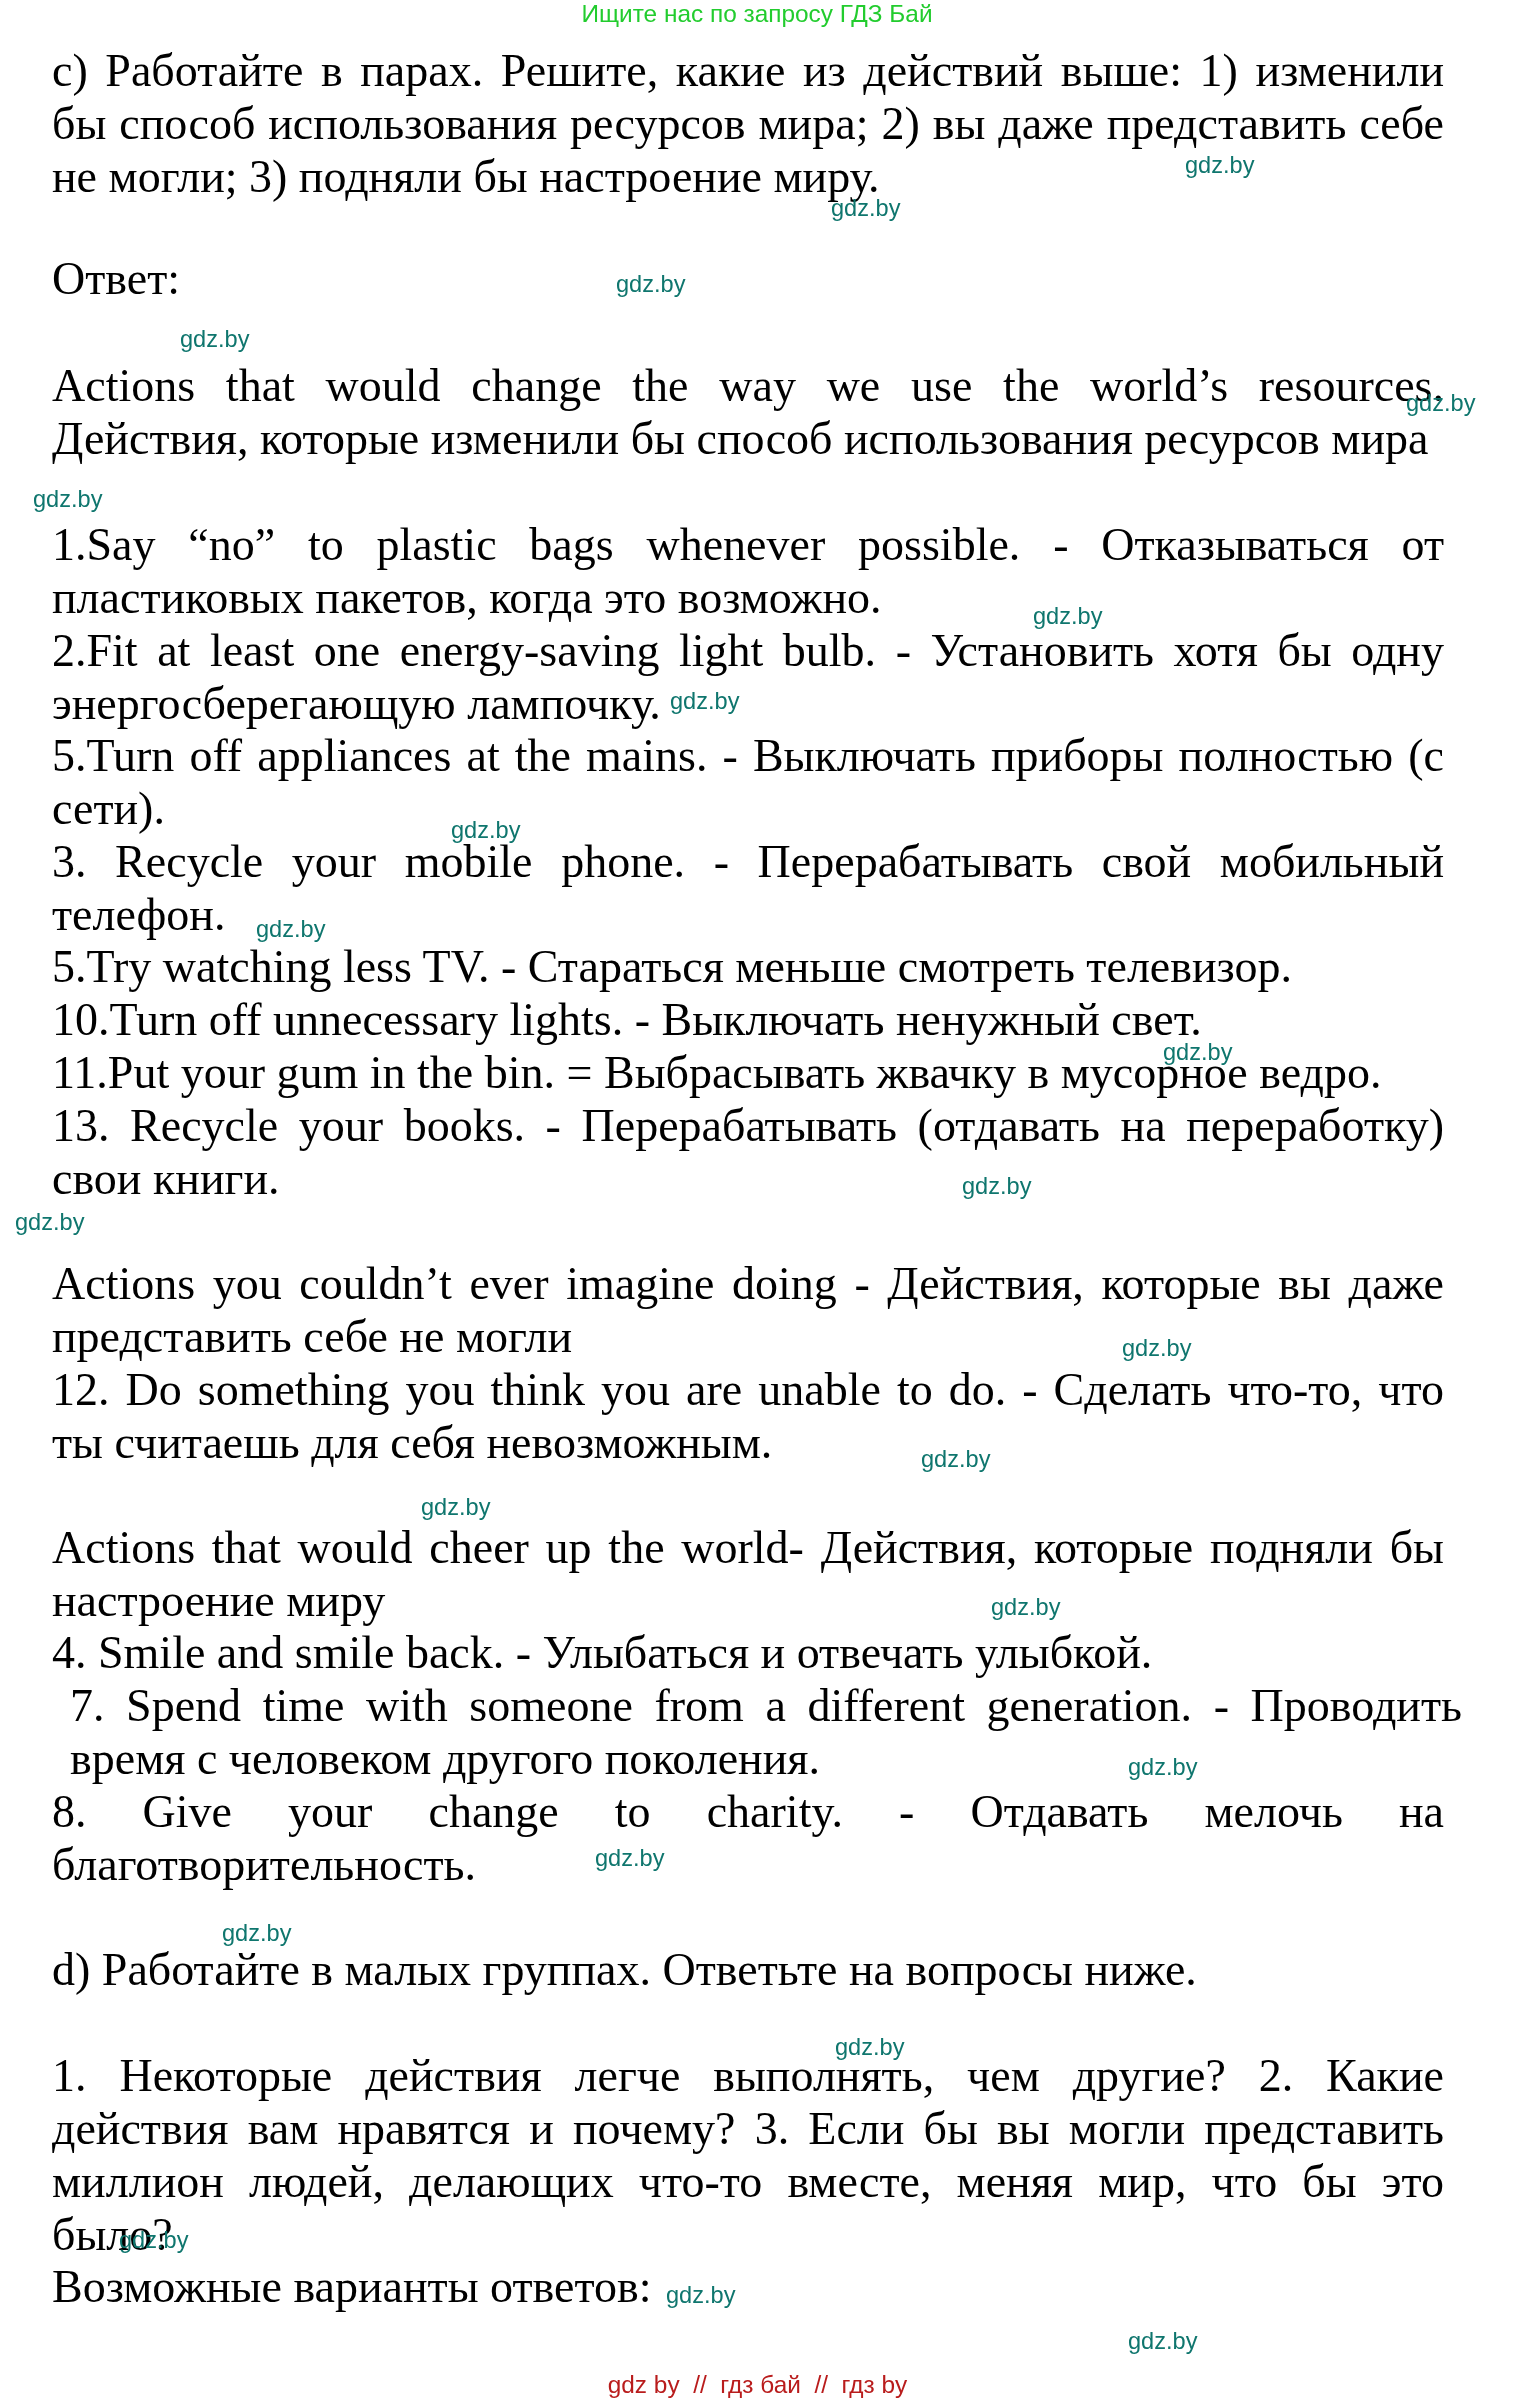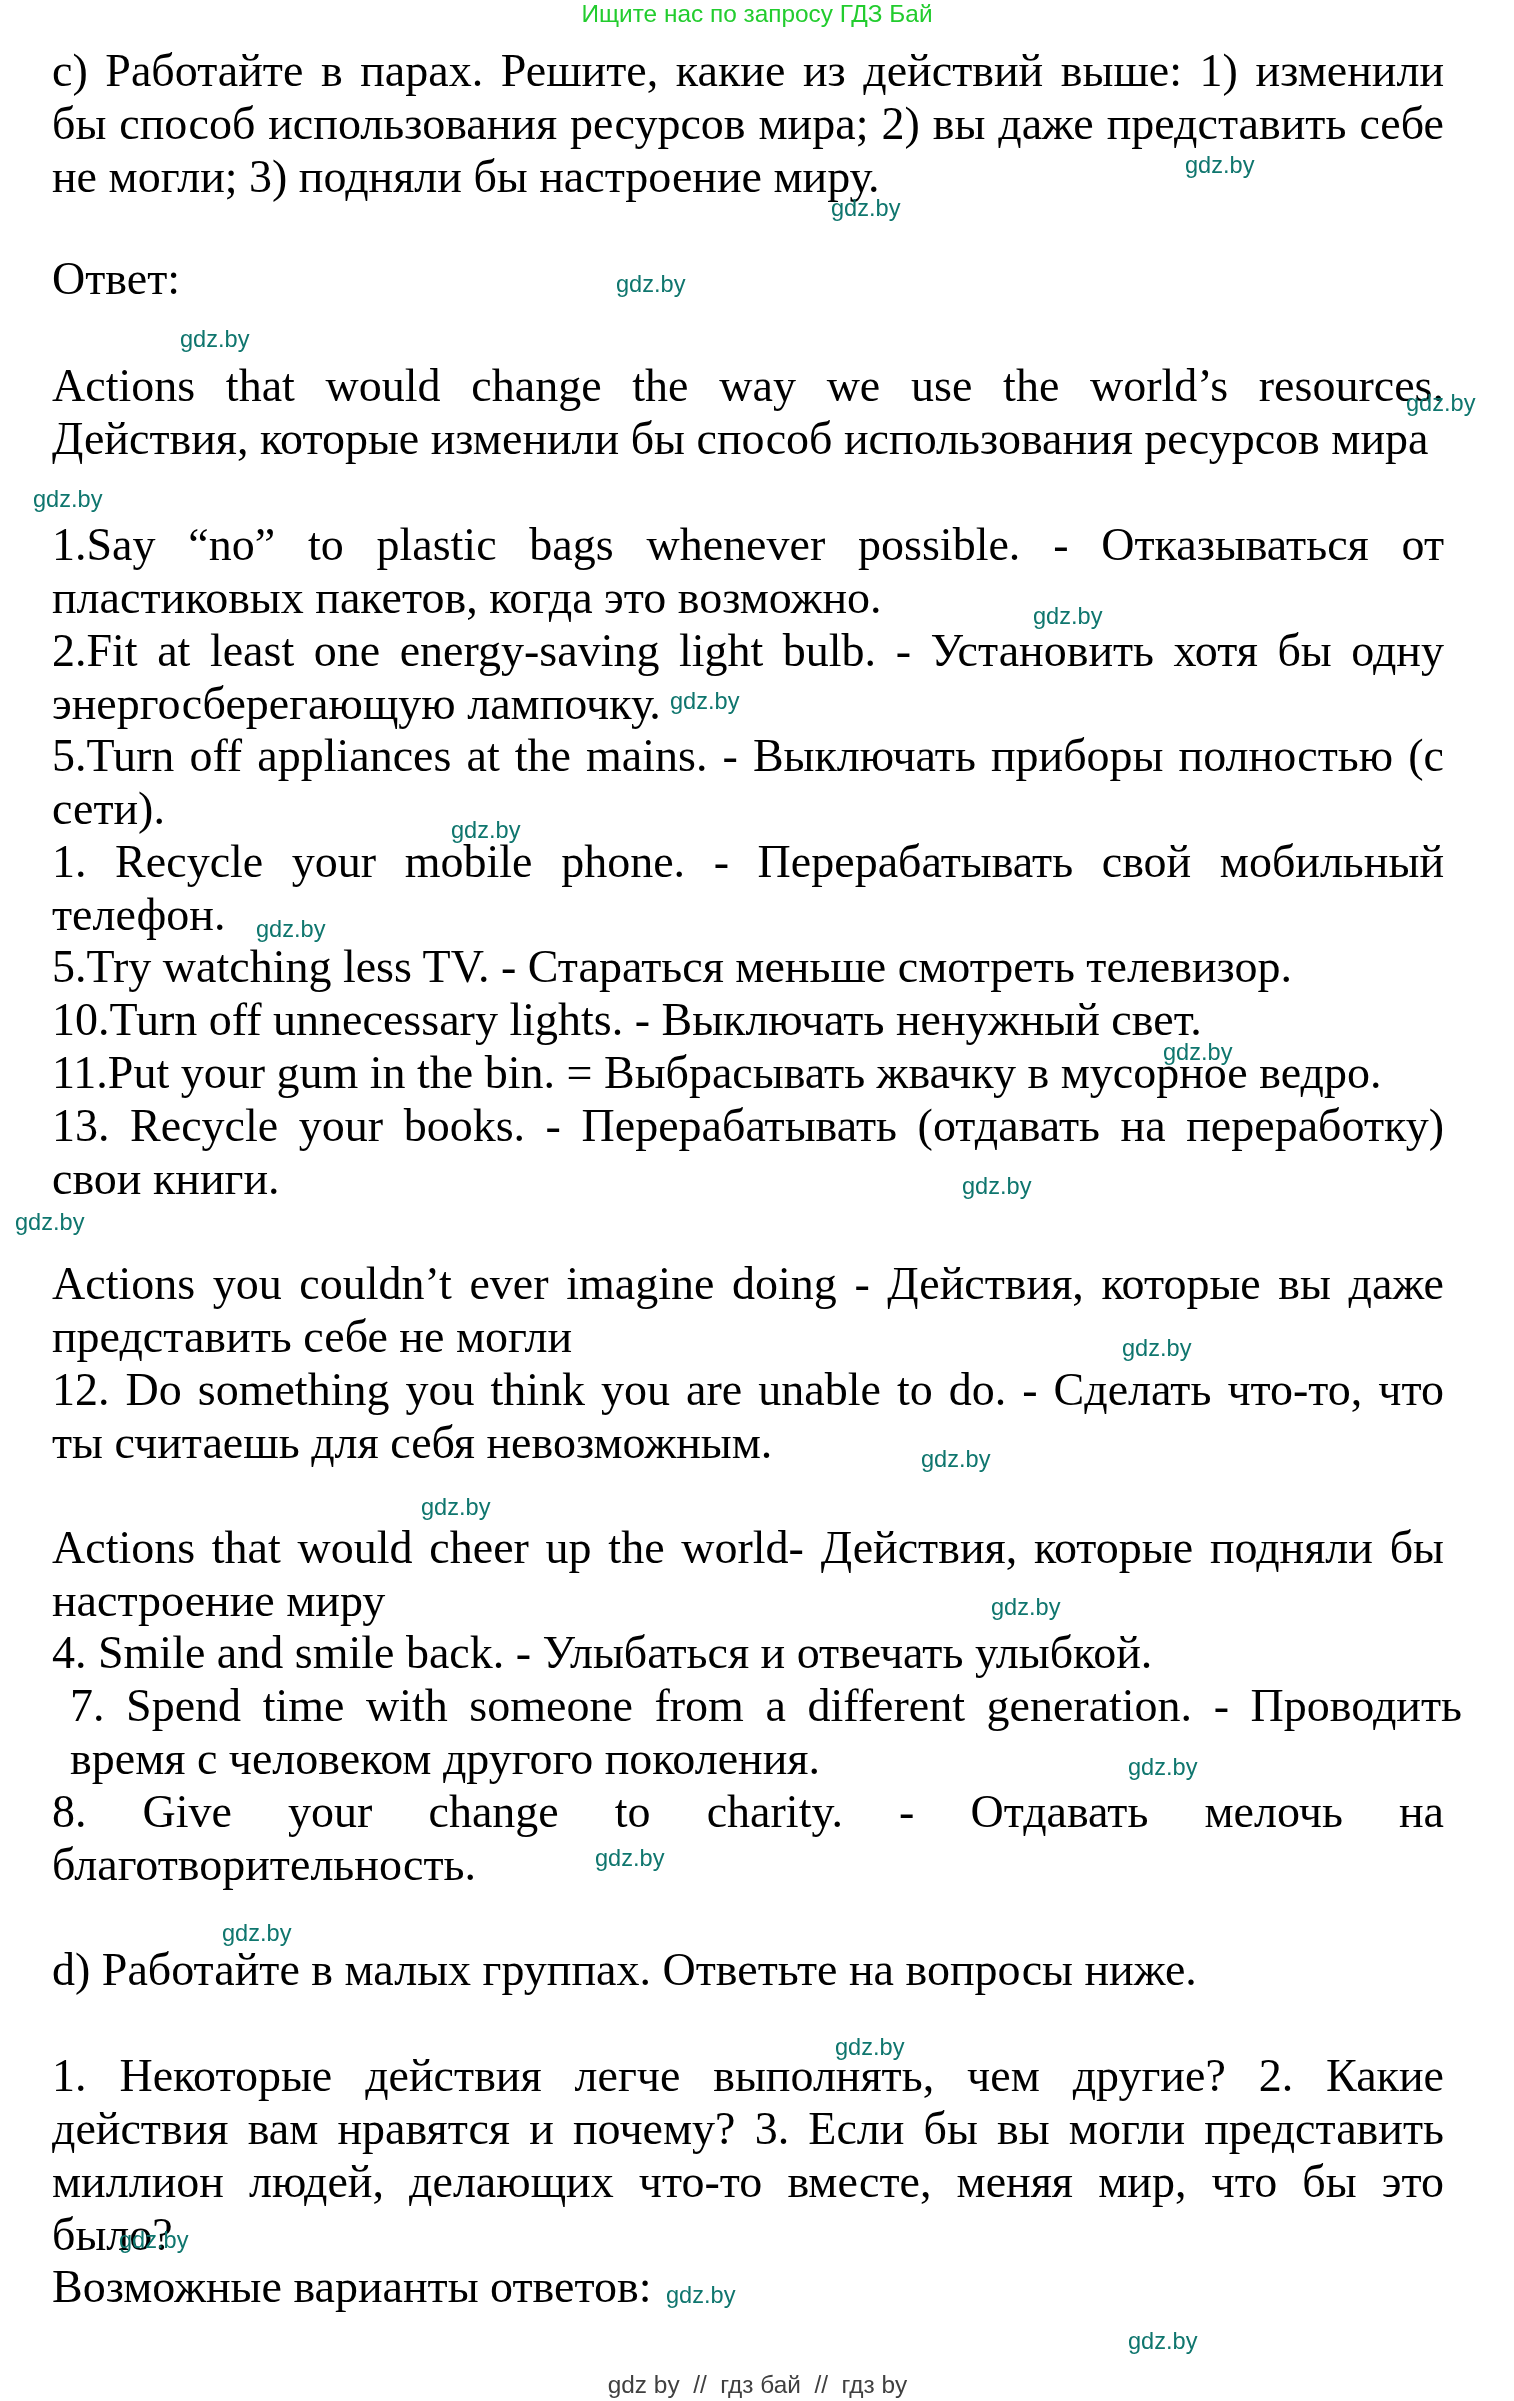--- a/index.html
+++ b/index.html
@@ -4,21 +4,21 @@
 <style>
   html, body { margin: 0; padding: 0; background: #ffffff; }
   body { width: 1515px; height: 2401px; position: relative; overflow: hidden; }
   .header {
     position: absolute; left: 0; top: 0; width: 1514px; height: 31.5px;
     text-align: center; color: #22cc2e;
     font-family: "Liberation Sans", sans-serif; font-size: 24.4px; line-height: 28px;
   }
   .footer {
     position: absolute; left: 0; top: 2371px; width: 1515px; height: 31.5px;
-    text-align: center; color: #404040;
+    text-align: center; color: #b91c1c;
     font-family: "Liberation Sans", sans-serif; font-size: 24.4px; line-height: 28px;
     white-space: pre;
   }
   .page {
     position: absolute; left: 52px; top: 0; width: 1392px;
     font-family: "Liberation Serif", serif; font-size: 46px; color: #000;
   }
   .para {
     position: absolute; left: 0; width: 1392px;
     line-height: 53px; text-align: justify; text-align-last: left;
@@ -40,21 +40,21 @@
   <p class="para" style="top:44px;">c) Работайте в парах. Решите, какие из действий выше: 1) изменили бы способ использования ресурсов мира; 2) вы даже представить себе не могли; 3) подняли бы настроение миру.</p>
 
   <p class="para" style="top:252px;">Ответ:</p>
 
   <p class="para full" style="top:359px;">Actions that would change the way we use the world’s resources.</p>
   <p class="para" style="top:412px;">Действия, которые изменили бы способ использования ресурсов мира</p>
 
   <p class="para" style="top:518px;">1.Say “no” to plastic bags whenever possible. - Отказываться от пластиковых пакетов, когда это возможно.</p>
   <p class="para" style="top:624px;">2.Fit at least one energy-saving light bulb. - Установить хотя бы одну энергосберегающую лампочку.</p>
   <p class="para" style="top:729px;">5.Turn off appliances at the mains. - Выключать приборы полностью (с сети).</p>
-  <p class="para" style="top:835px;">1. Recycle your mobile phone. - Перерабатывать свой мобильный телефон.</p>
+  <p class="para" style="top:835px;">3. Recycle your mobile phone. - Перерабатывать свой мобильный телефон.</p>
   <p class="para" style="top:940px;">5.Try watching less TV. - Стараться меньше смотреть телевизор.</p>
   <p class="para" style="top:993px;">10.Turn off unnecessary lights. - Выключать ненужный свет.</p>
   <p class="para" style="top:1046px;">11.Put your gum in the bin. = Выбрасывать жвачку в мусорное ведро.</p>
   <p class="para" style="top:1099px;">13. Recycle your books. - Перерабатывать (отдавать на переработку) свои книги.</p>
 
   <p class="para" style="top:1257px;">Actions you couldn’t ever imagine doing - Действия, которые вы даже представить себе не могли</p>
   <p class="para" style="top:1363px;">12. Do something you think you are unable to do. - Сделать что-то, что ты считаешь для себя невозможным.</p>
 
   <p class="para" style="top:1521px;">Actions that would cheer up the world- Действия, которые подняли бы настроение миру</p>
   <p class="para" style="top:1626px;">4. Smile and smile back. - Улыбаться и отвечать улыбкой.</p>

